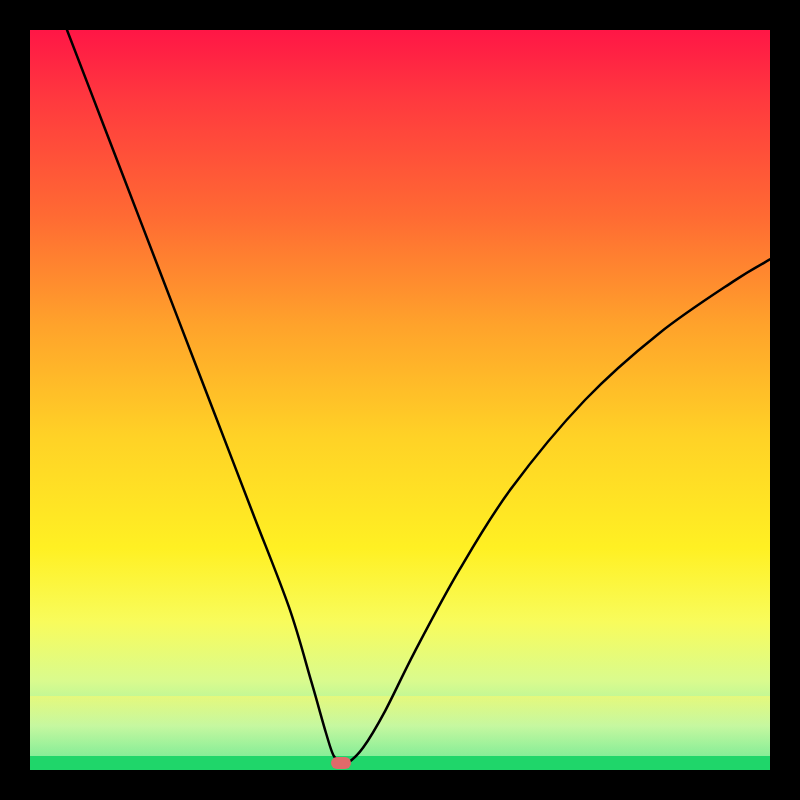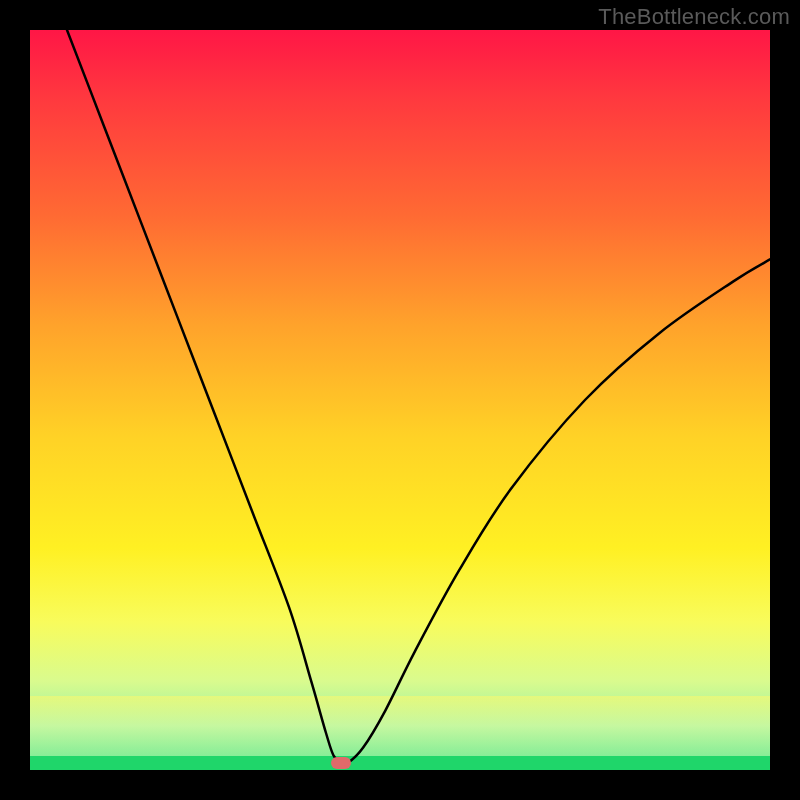--- a/index.html
+++ b/index.html
@@ -75,21 +75,20 @@
     width: 20px;
     height: 12px;
     border-radius: 6px;
     background: #e06a6a;
   }
 </style>
 </head>
 <body>
 
 <div class="frame">
-  <div class="watermark">TheBottleneck.com</div>
 
   <div class="plot">
     <div class="yellowband"></div>
     <div class="greenband"></div>
 
     <svg class="curve" viewBox="0 0 740 740" preserveAspectRatio="none">
       <path d="M 37.0 0.0 C 43.2 16.0, 61.7 64.1, 74.0 96.2 C 86.3 128.3, 98.7 160.3, 111.0 192.4 C 123.3 224.5, 135.7 256.5, 148.0 288.6 C 160.3 320.7, 172.7 352.7, 185.0 384.8 C 197.3 416.9, 209.7 448.9, 222.0 481.0 C 234.3 513.1, 249.1 548.8, 259.0 577.2 C 268.9 605.6, 275.0 630.2, 281.2 651.2 C 287.4 672.2, 292.3 690.7, 296.0 703.0 C 299.7 715.3, 300.9 720.3, 303.4 725.2 C 305.9 730.1, 308.3 731.4, 310.8 732.6 C 313.3 733.8, 314.5 735.1, 318.2 732.6 C 321.9 730.1, 326.8 726.4, 333.0 717.8 C 339.2 709.2, 346.6 696.8, 355.2 680.8 C 363.8 664.8, 372.5 645.0, 384.8 621.6 C 397.1 598.2, 413.2 567.3, 429.2 540.2 C 445.2 513.1, 460.0 487.2, 481.0 458.8 C 502.0 430.4, 530.3 395.9, 555.0 370.0 C 579.7 344.1, 604.3 323.1, 629.0 303.4 C 653.7 283.7, 684.5 263.9, 703.0 251.6 C 721.5 239.3, 733.8 233.1, 740.0 229.4" fill="none" stroke="#000" stroke-width="2.5" stroke-linecap="round" stroke-linejoin="round"></path>
     </svg>
 
     <div class="marker" style="left: 300.8px; top: 726.6px; background: rgb(224, 106, 106);"></div>

